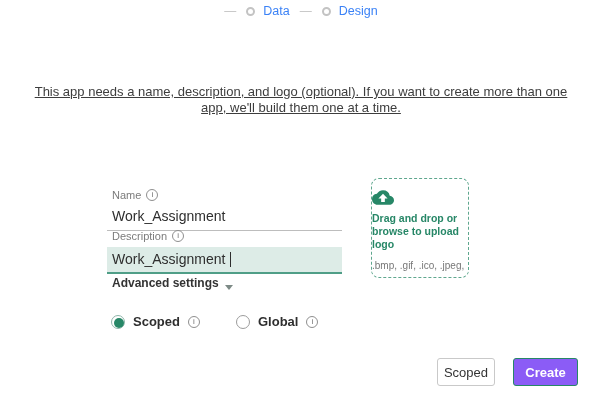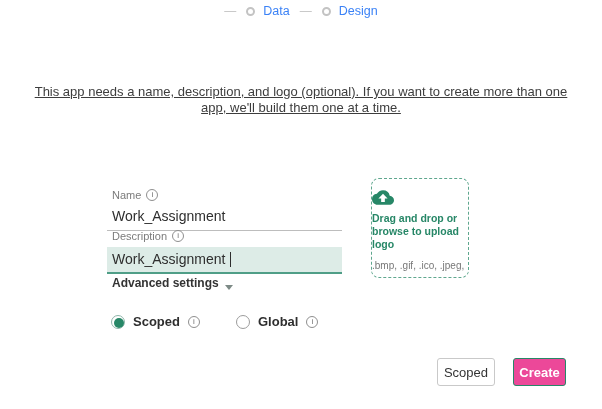--- a/index.html
+++ b/index.html
@@ -196,22 +196,22 @@
   }
   .btn-cancel {
     left: 437px;
     width: 58px;
     background: #ffffff;
     border: 1px solid #c9c9c9;
     color: #333333;
   }
   .btn-create {
     left: 513px;
-    width: 53px;
-    background: #ec4899;
+    width: 65px;
+    background: #8b5cf6;
     border: 1px solid #278767;
     color: #ffffff;
     font-weight: 700;
   }
 </style>
 </head>
 <body>
 
 <div class="page">
 

